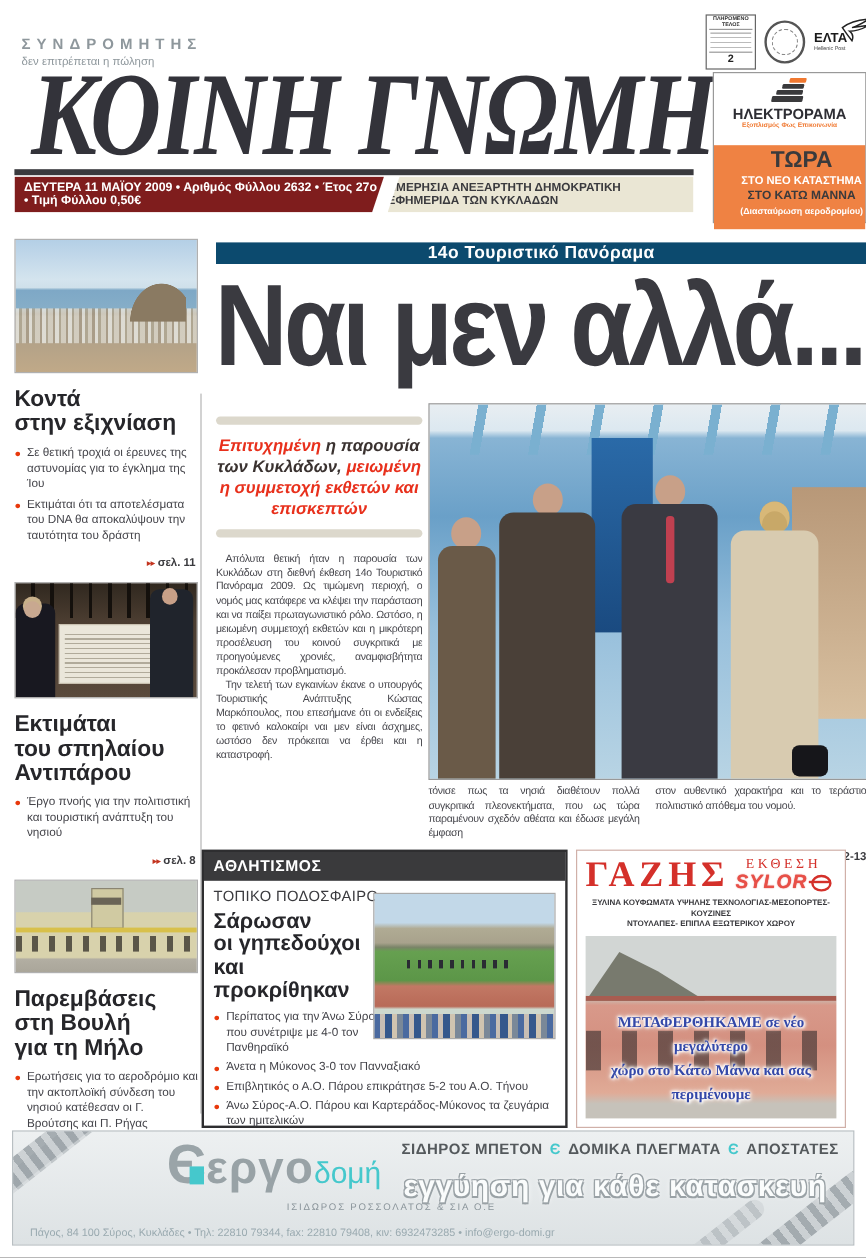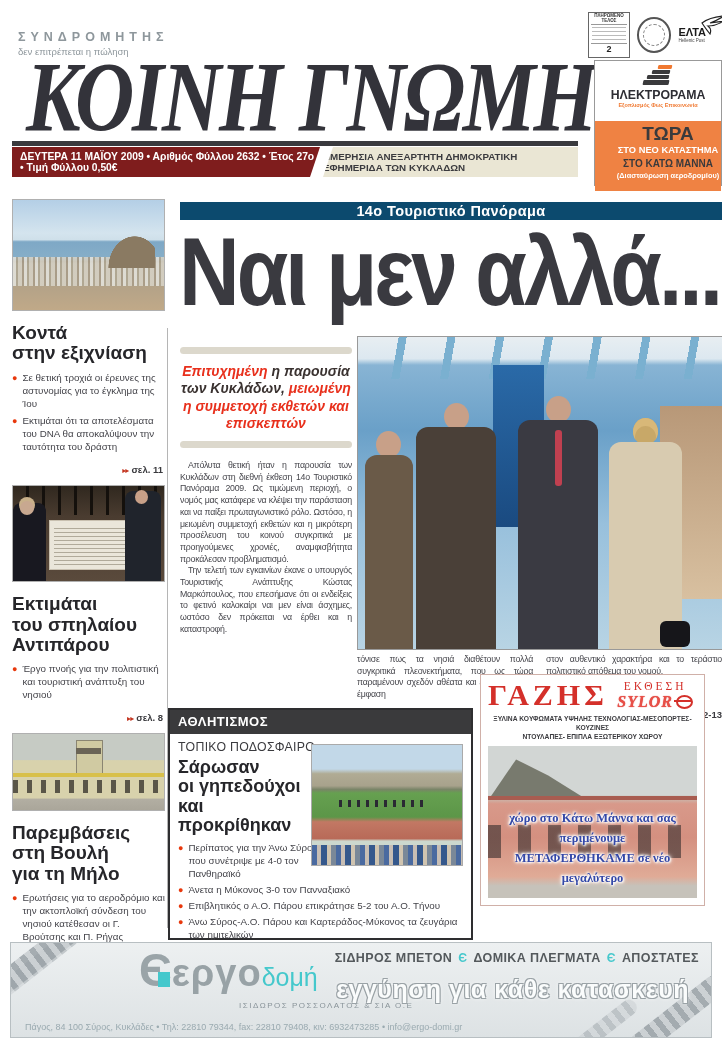--- a/index.html
+++ b/index.html
@@ -133,28 +133,28 @@
   .sports-photo{position:absolute;right:0;top:-14px;width:150px;height:120px;border:1px solid #aaa;overflow:hidden;
      background:linear-gradient(180deg,#c2d8e8 0%,#c2d8e8 20%,#b0ab94 24%,#a8a28c 34%,#7a8468 37%,#66a050 40%,#5c9648 60%,#c27864 64%,#b86a58 78%,#cdd8ce 80%,#cdd8ce 84%,#888 100%);}
   .sp-players{position:absolute;left:18%;top:46%;width:58%;height:7px;background:repeating-linear-gradient(90deg,#2a2a33 0 3px,transparent 3px 9px);}
   .sp-crowd{position:absolute;left:0;bottom:0;width:100%;height:17%;
      background:repeating-linear-gradient(90deg,#4a6aa0 0 5px,#c8beb4 5px 9px,#35588c 9px 15px,#d0c4b0 15px 19px,#7a8898 19px 24px);}
   .sports-bullets{margin-top:2px;}
   .sports .bullet{margin-bottom:3px;}
   .sports-ref{text-align:right;margin:2px 4px 0 0;}
 
   
-  .gazis{left:480px;top:674px;width:225px;height:232px;border:1px solid #d0b0a8;background:#fff;box-sizing:border-box;padding:5px 7px;}
+  .gazis{left:480px;top:708px;width:225px;height:232px;border:1px solid #d0b0a8;background:#fff;box-sizing:border-box;padding:5px 7px;}
   .gz-head{display:flex;justify-content:space-between;align-items:flex-start;}
   .gz-brand{font-family:"Liberation Serif","DejaVu Serif",serif;font-size:30px;font-weight:bold;color:#d4302a;letter-spacing:4px;line-height:1;}
   .gz-right{text-align:center;padding-right:4px;}
   .gz-expo{font-family:"Liberation Serif","DejaVu Serif",serif;font-size:11.5px;color:#d4302a;letter-spacing:3px;line-height:1.1;}
   .gz-sylor-row{display:flex;align-items:center;gap:3px;}
   .gz-sylor{font-style:italic;font-weight:800;font-size:16px;color:#e85048;letter-spacing:1px;
-     text-shadow:0 0 1px #d4302a;font-family:Liberation Serif, serif;}
+     text-shadow:0 0 1px #d4302a;}
   .sylor-icon{width:13px;height:10px;border:2px solid #d4302a;border-radius:50%;display:inline-block;position:relative;}
   .sylor-icon::after{content:"";position:absolute;left:-4px;top:3px;width:18px;height:2px;background:#d4302a;}
   .gz-sub{text-align:center;font-size:6.7px;font-weight:bold;color:#3a3a3e;line-height:1.4;margin-top:3px;}
   .gz-photo{margin-top:4px;height:152px;position:relative;overflow:hidden;
      background:linear-gradient(180deg,#d2d6d4 0%,#d2d6d4 32%,#c8beb4 34%,#d8998a 38%,#d49080 60%,#e0ab97 86%,#c6c2ba 92%,#c6c2ba 100%);}
   .gz-mountain{position:absolute;left:0;top:6%;width:48%;height:30%;background:#787a6e;clip-path:polygon(0 100%,28% 10%,60% 45%,100% 100%);}
   .gz-roof{position:absolute;left:0;top:33%;width:100%;height:4px;background:#a85c50;}
   .gz-windows{position:absolute;left:0;top:52%;width:100%;height:22%;background:repeating-linear-gradient(90deg,#4a3a38 0 13px,transparent 13px 30px);opacity:.7;}
   .gz-overlay{position:absolute;left:0;bottom:10px;width:100%;text-align:center;
      font-family:"Liberation Serif","DejaVu Serif",serif;font-weight:bold;font-size:12.5px;color:#3448a8;line-height:1.6;
@@ -406,22 +406,22 @@
     </div>
     <div class="gz-sub">
       <div>ΞΥΛΙΝΑ ΚΟΥΦΩΜΑΤΑ ΥΨΗΛΗΣ ΤΕΧΝΟΛΟΓΙΑΣ-ΜΕΣΟΠΟΡΤΕΣ-ΚΟΥΖΙΝΕΣ</div>
       <div>ΝΤΟΥΛΑΠΕΣ- ΕΠΙΠΛΑ ΕΞΩΤΕΡΙΚΟΥ ΧΩΡΟΥ</div>
     </div>
     <div class="gz-photo">
       <div class="gz-mountain"></div>
       <div class="gz-roof"></div>
       <div class="gz-windows"></div>
       <div class="gz-overlay">
+        <div>ΜΕΤΑΦΕΡΘΗΚΑΜΕ σε νέο μεγαλύτερο</div>
         <div>χώρο στο Κάτω Μάννα και σας περιμένουμε</div>
-        <div>ΜΕΤΑΦΕΡΘΗΚΑΜΕ σε νέο μεγαλύτερο</div>
       </div>
     </div>
   </div>
 
   <div class="abs ergodomi">
     <div class="abs rebar rebar1"></div>
     <div class="abs rebar rebar2"></div>
     <div class="abs rebar rebar3"></div>
     <div class="abs rebar rebar4"></div>
     <div class="erg-logo">

